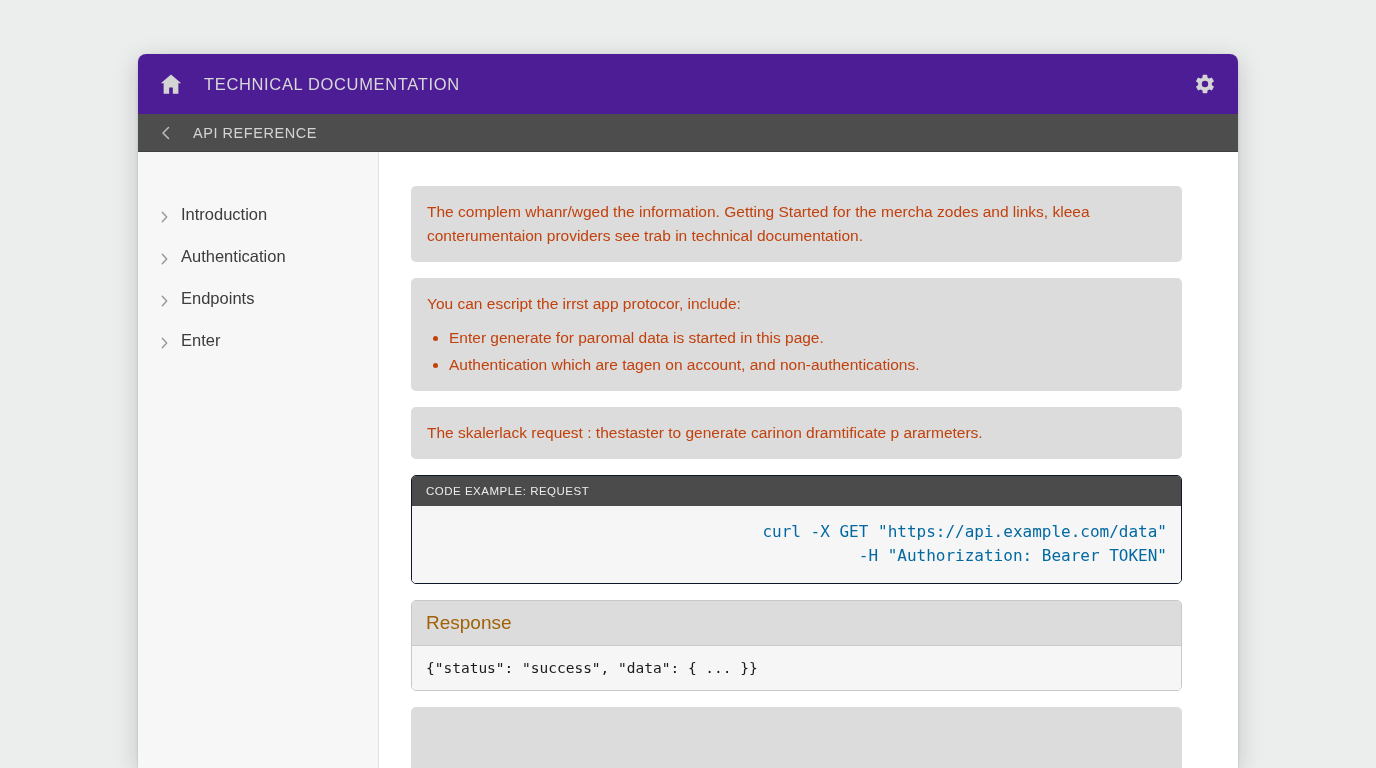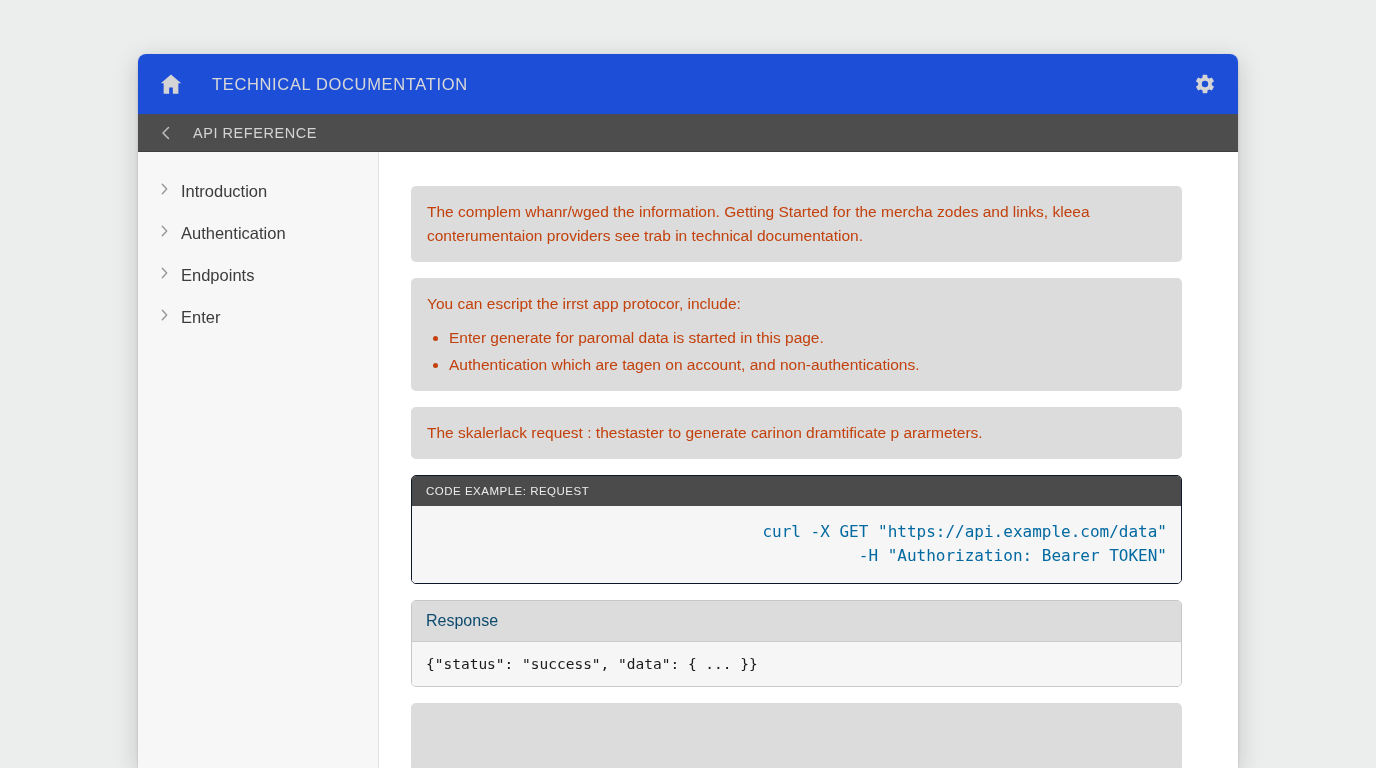--- a/index.html
+++ b/index.html
@@ -26,26 +26,25 @@
     box-shadow: 0 6px 26px rgba(0,0,0,0.18), 0 1px 3px rgba(0,0,0,0.12);
     overflow: hidden;
     display: flex;
     flex-direction: column;
   }
 
   
   #titlebar {
     height: 60px;
     flex: 0 0 60px;
-    background: #1d4ed8;
+    background: #4c1d95;
     display: flex;
     align-items: center;
     padding: 0 22px 0 20px;
     box-sizing: border-box;
-    gap: 8px;
   }
   #titlebar .home-icon {
     width: 26px;
     height: 26px;
     display: block;
     margin-right: 20px;
     flex: 0 0 auto;
   }
   #titlebar .app-title {
     color: #d8d8d8;
@@ -99,21 +98,21 @@
   #sidebar {
     width: 241px;
     flex: 0 0 241px;
     background: #f7f7f7;
     border-right: 1px solid #e2e2e2;
     padding-top: 30px;
     box-sizing: border-box;
   }
   .nav-item {
     display: flex;
-    align-items: flex-start;
+    align-items: flex-end;
     padding: 0 18px 0 22px;
     height: 42px;
     cursor: pointer;
     box-sizing: border-box;
   }
   .nav-item .chev-icon {
     width: 9px;
     height: 14px;
     flex: 0 0 auto;
     margin-right: 12px;
@@ -200,22 +199,22 @@
   
   .resp-card {
     border: 1px solid #c8c8c8;
     border-radius: 5px;
     overflow: hidden;
     margin-bottom: 16px;
     background: #f6f6f6;
   }
   .resp-card .resp-header {
     background: #dcdcdc;
-    color: #0c4a6e;
-    font-size: 16px;
+    color: #a16207;
+    font-size: 19px;
     padding: 11px 14px;
     border-bottom: 1px solid #cbcbcb;
   }
   .resp-card .resp-body {
     padding: 14px;
     font-family: "DejaVu Sans Mono", "Liberation Mono", monospace;
     font-size: 14.5px;
     color: #1b1b1b;
     white-space: pre;
     background: #f6f6f6;

